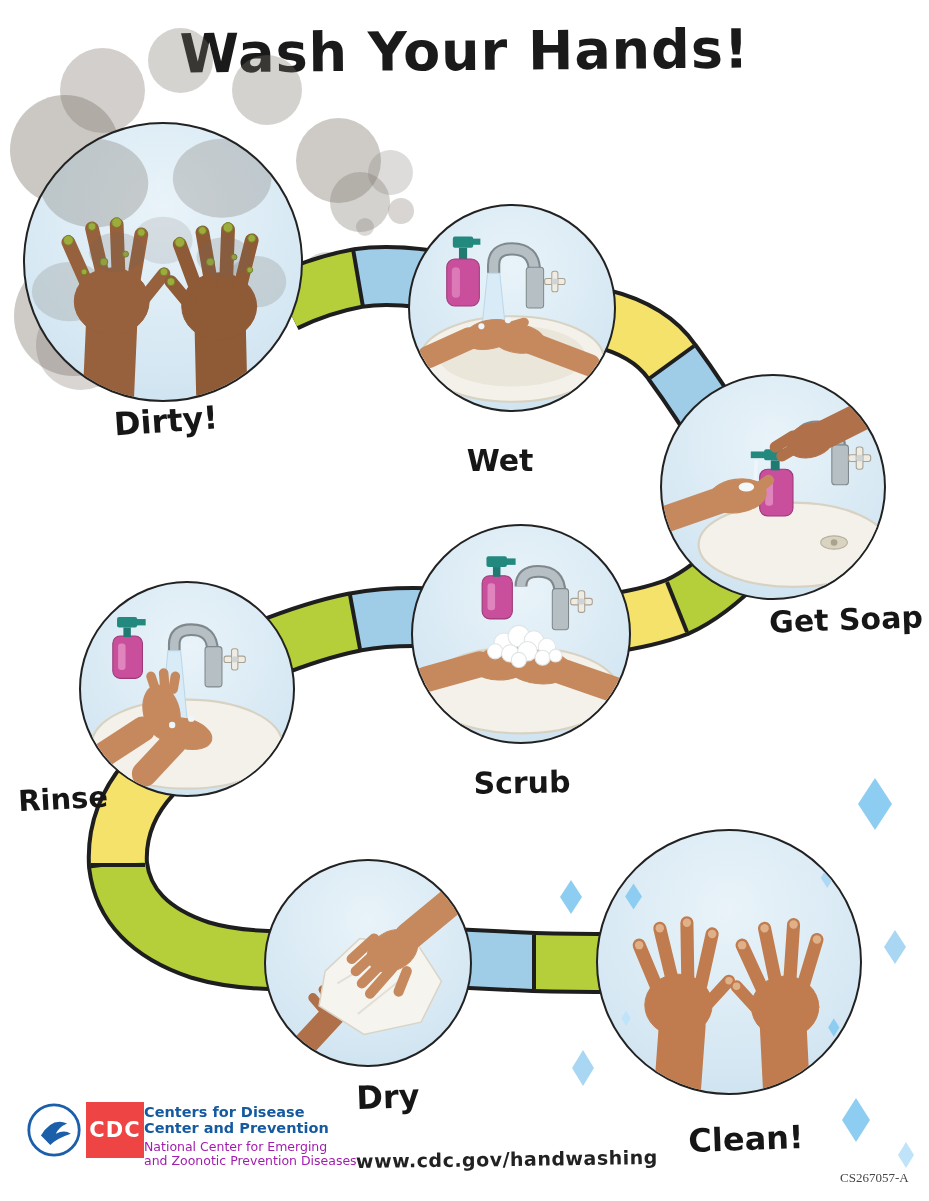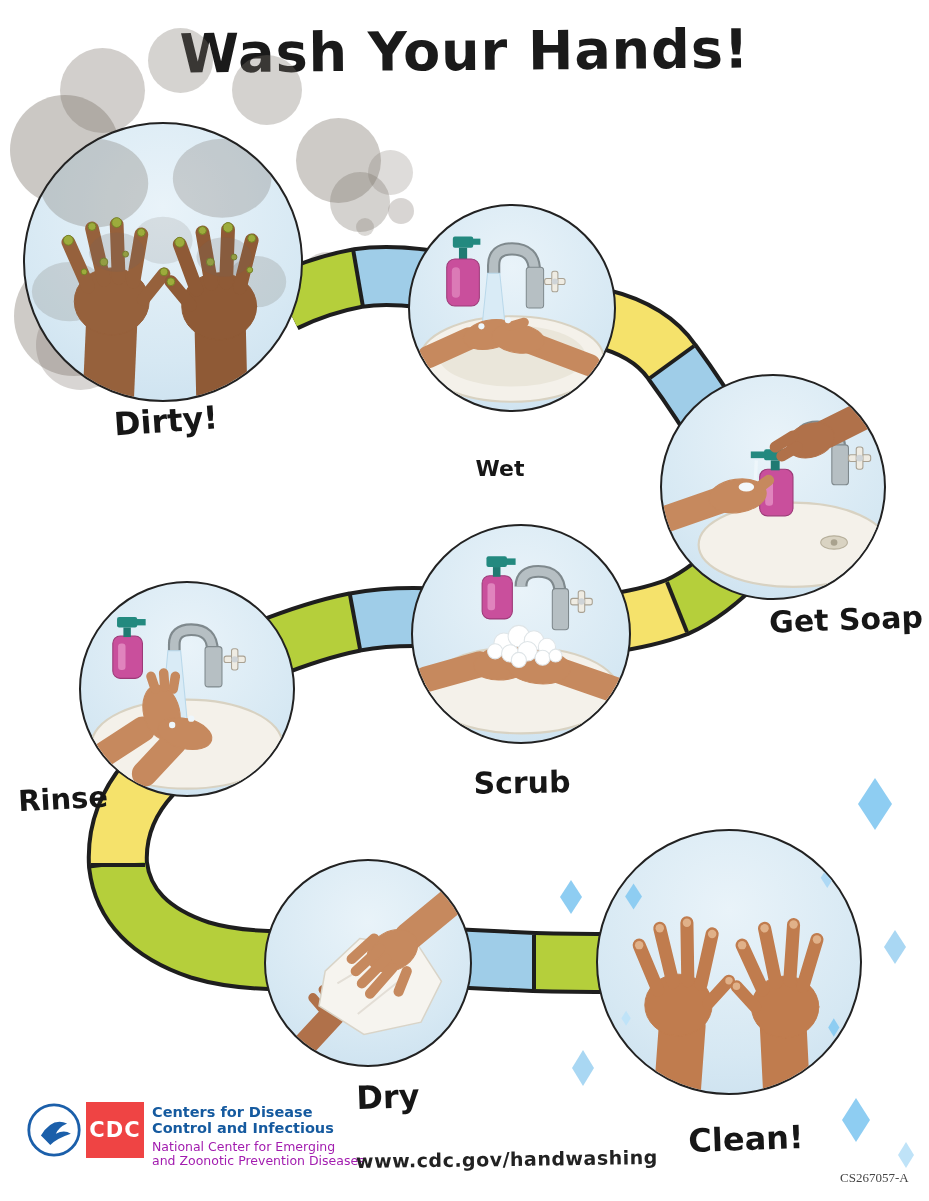--- a/index.html
+++ b/index.html
@@ -24,21 +24,21 @@
     position:absolute; font-weight:700; white-space:nowrap; color:#161616;
   }
   .sparkle { position:absolute; clip-path:polygon(50% 0,100% 50%,50% 100%,0 50%); }
   .footer-logo { position:absolute; left:26px; top:1102px; display:flex; align-items:flex-start; }
   .hhs-seal { width:56px; height:56px; }
   .cdc-box {
     width:58px; height:56px; margin-left:4px; background:#ef4444; color:#ffffff;
     display:flex; align-items:center; justify-content:center;
     font-size:21px; font-weight:700; letter-spacing:1px;
   }
-  .agency-text { margin-left:8px; line-height:1.12; padding-top:2px; }
+  .agency-text { line-height:1.12; padding-top:2px; }
   .agency-bold { color:#155a9f; font-weight:700; font-size:14.5px; }
   .agency-light { color:#a21caf; font-size:12.5px; }
   .agency-light.first { margin-top:4px; }
   .footer-url {
     position:absolute; left:356px; top:1148px; font-size:19px; font-weight:600;
     letter-spacing:0.5px; color:#222; transform:rotate(-0.8deg);
   }
   .doc-id {
     position:absolute; left:840px; top:1170px; font-size:13px; color:#444;
     font-family:"Liberation Serif", serif;
@@ -367,21 +367,21 @@
             <circle cx="178" cy="104" r="4.5"></circle>
           <circle cx="209" cy="100" r="4.5"></circle>
             <circle cx="234" cy="116" r="4.5"></circle>
           <circle cx="148" cy="166" r="4"></circle>
         </g>
       </g>
     </svg>
   </div>
 
   <div class="step-label" style="left:166px;top:402px;font-size:32px;transform:translateX(-50%) rotate(-4deg);">Dirty!</div>
-  <div class="step-label" style="left:500px;top:456px;font-size:22px;transform:translateX(-50%);">Wet</div>
+  <div class="step-label" style="left:500px;top:443px;font-size:30px;transform:translateX(-50%);">Wet</div>
   <div class="step-label" style="left:846px;top:602px;font-size:30px;transform:translateX(-50%) rotate(-2deg);">Get Soap</div>
   <div class="step-label" style="left:522px;top:765px;font-size:30px;transform:translateX(-50%) rotate(-1deg);">Scrub</div>
   <div class="step-label" style="left:63px;top:782px;font-size:29px;transform:translateX(-50%) rotate(-3deg);">Rinse</div>
   <div class="step-label" style="left:388px;top:1078px;font-size:32px;transform:translateX(-50%) rotate(-2deg);">Dry</div>
   <div class="step-label" style="left:746px;top:1120px;font-size:32px;transform:translateX(-50%) rotate(-2deg);">Clean!</div>
 
   <div>
     <div class="sparkle" style="left:560px;top:880px;width:22px;height:34px;background:#8ecdf2;"></div>
     <div class="sparkle" style="left:858px;top:778px;width:34px;height:52px;background:#8ecdf2;"></div>
     <div class="sparkle" style="left:884px;top:930px;width:22px;height:34px;background:#a9d7f3;"></div>
@@ -393,21 +393,21 @@
   <div class="footer-logo">
     <svg class="hhs-seal" viewBox="0 0 60 60">
       <circle cx="30" cy="30" r="27" fill="#ffffff" stroke="#1b5faa" stroke-width="3"></circle>
       <path d="M16 36 Q28 16 44 23 Q35 27 32 34 Q41 29 48 34 Q33 39 26 46 Q21 41 16 36 Z" fill="#1b5faa"></path>
     </svg>
     <div class="cdc-box">
       <span>CDC</span>
     </div>
     <div class="agency-text">
       <div class="agency-bold">Centers for Disease</div>
-      <div class="agency-bold">Control and Infectious</div>
+      <div class="agency-bold">Center and Prevention</div>
       <div class="agency-light first">National Center for Emerging</div>
       <div class="agency-light">and Zoonotic Prevention Diseases</div>
     </div>
   </div>
 
   <div class="footer-url">www.cdc.gov/handwashing</div>
   <div class="doc-id">CS267057-A</div>
 
 </div>
 

